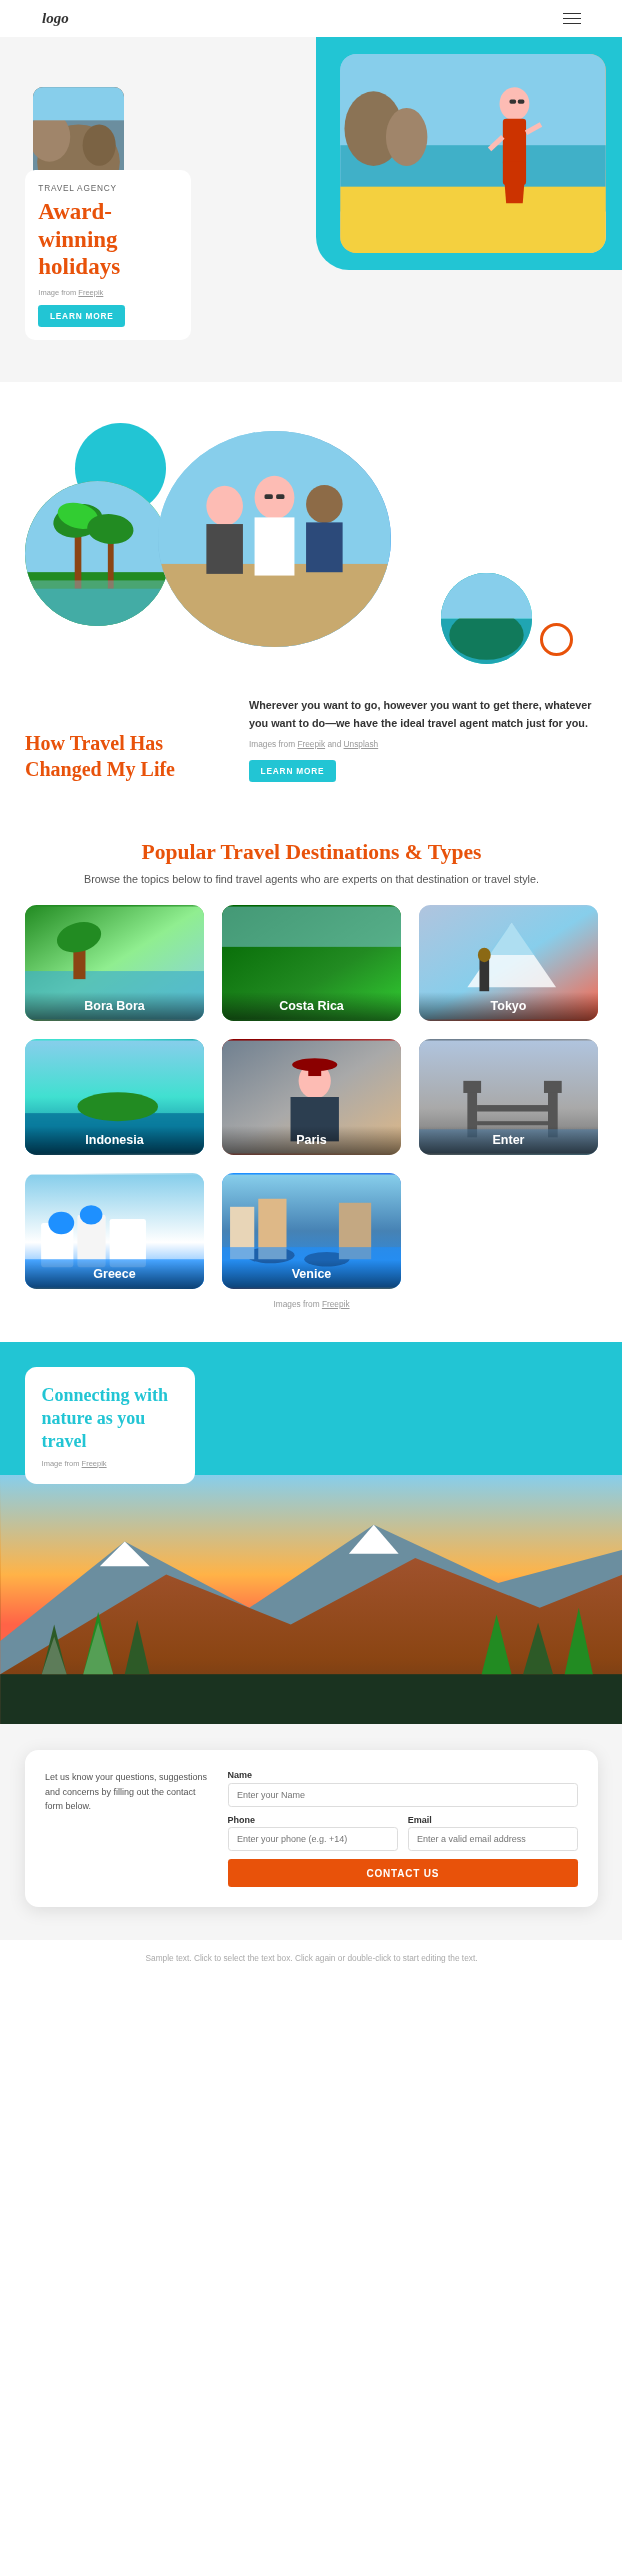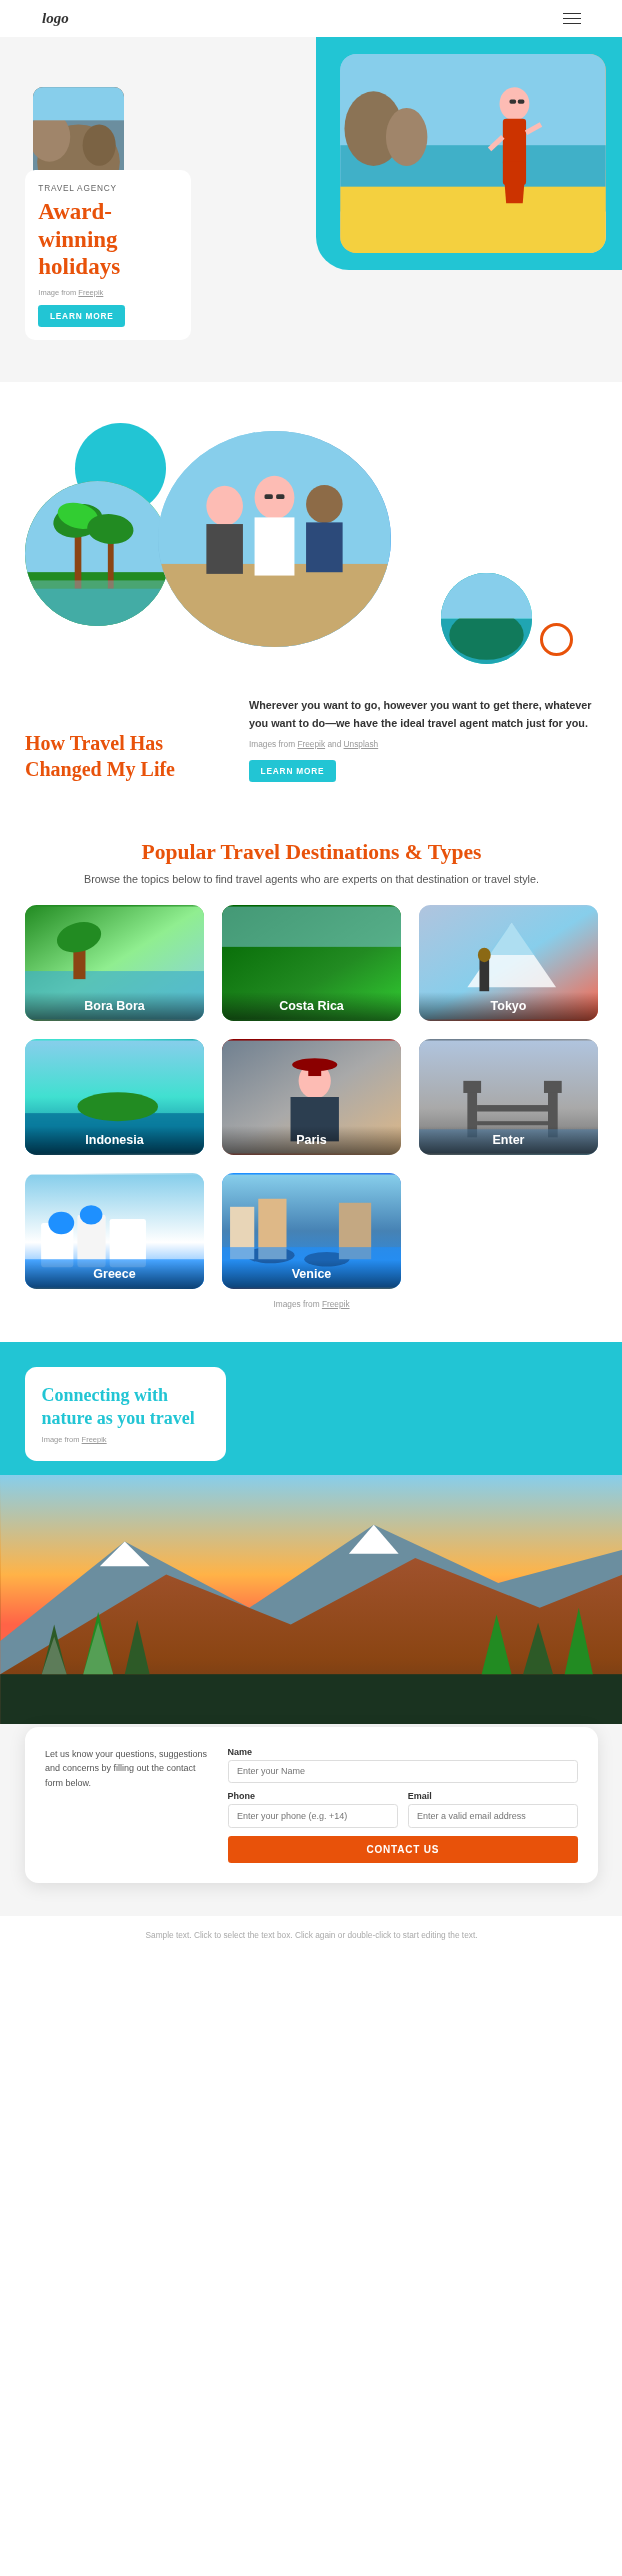--- a/index.html
+++ b/index.html
@@ -151,21 +151,21 @@
     
     .nature-section {
       position: relative; overflow: hidden; min-height: 415px; background: #f5f5f5;
     }
     .nature-bg-teal {
       position: absolute; top: 0; left: 0; right: 0;
       height: 249px; background: #22c5d4; border-radius: 0 0 25px 25px;
     }
     .nature-text-box {
       position: relative; z-index: 2; background: #fff;
-      width: 201px; margin: 25px 0 0 25px;
+      width: 170px; margin: 25px 0 0 25px;
       padding: 16.6px; border-radius: 11.6px;
     }
     .nature-title { font-size: 18px; font-weight: bold; color: #22c5d4; line-height: 1.3; margin-bottom: 5px; }
     .nature-credit { font-size: 7.5px; color: #999; font-family: sans-serif; }
     .nature-credit a { color: #999; }
     .nature-img {
       position: absolute; top: 133px; left: 0; right: 0;
       height: 249px; overflow: hidden;
     }
     .nature-img .img-placeholder {

